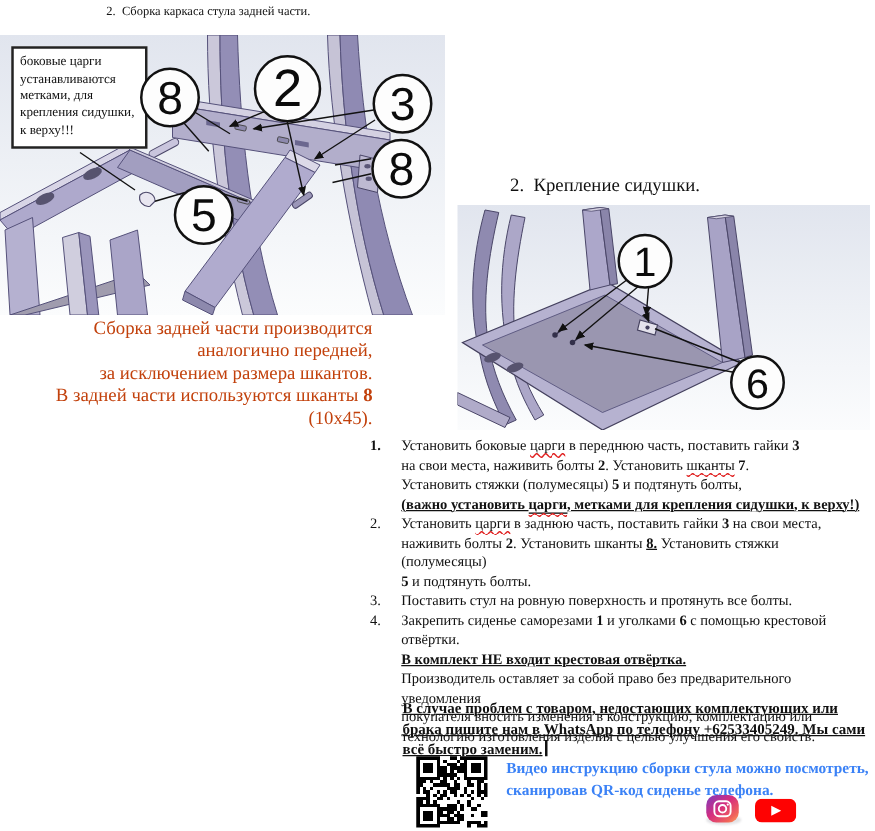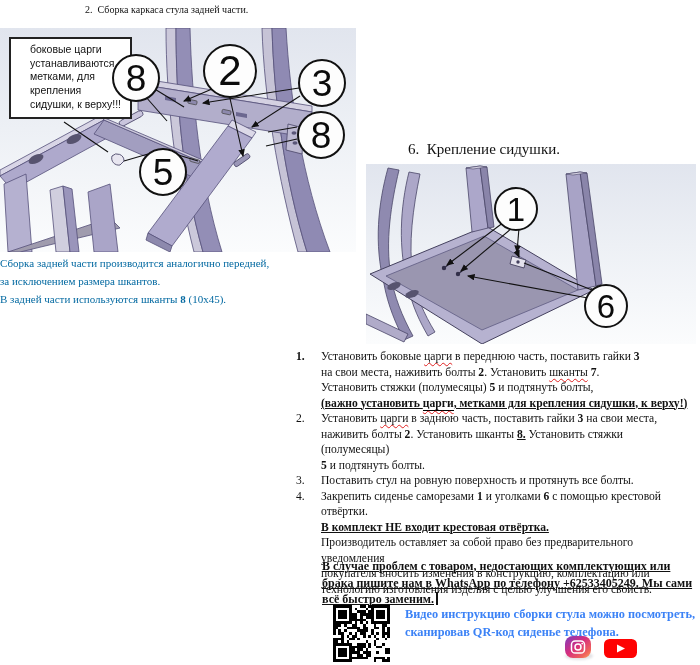--- a/index.html
+++ b/index.html
@@ -17,39 +17,39 @@
   }
   
   .diagram{
     background:linear-gradient(180deg,#e1e5ee 0%, #edf0f5 45%, #fbfcfd 100%);
   }
   .diagram svg{display:block;}
   
   .note-box{
     position:absolute;left:9px;top:9px;width:96px;
     background:#fff;border:2px solid #222;
-    font-family:Liberation Sans, sans-serif;
+    font-family:Liberation Serif, serif;
     font-size:10.5px;line-height:1.3;color:#111;
-    padding:4px 4px 6px 19px;
+    padding:4px 4px 6px 5px;
   }
   
   .callout{
     position:absolute;border-radius:50%;
     background:#fdfdfd;border:2px solid #111;
     display:flex;align-items:center;justify-content:center;
     font-family:"Liberation Sans", sans-serif;
     color:#0b0b0b;line-height:1;
   }
   .c-52{width:50px;height:50px;font-size:42px;}
   .c-46{width:44px;height:44px;font-size:37px;}
   .c-42{width:40px;height:40px;font-size:33px;}
   
   .under-note{
-    width:298px;text-align:left;
-    font-size:11px;line-height:18px;color:#0369a1;
+    width:298px;text-align:right;
+    font-size:15px;line-height:18px;color:#c2410c;
   }
   .steps{width:392px;font-size:11.6px;line-height:15.5px;color:#111;}
   .step{display:flex;}
   .step-num{width:25px;flex:0 0 25px;}
   .step-body{flex:1;}
   .warranty{font-size:12px;line-height:16.5px;color:#111;}
   .qr-caption{
     width:290px;font-weight:bold;font-size:12.3px;line-height:17.5px;color:#3b82f6;
   }
   
@@ -181,21 +181,21 @@
   <div class="callout c-46" style="left:297px;top:83px;">
       <span>8</span>
     </div>
   <div class="callout c-46" style="left:139px;top:120px;">
       <span>5</span>
     </div>
 </div>
 
 <div class="abs under-note" style="left:0;top:254px;"><span>Сборка задней части производится аналогично передней,</span><br><span>за исключением размера шкантов.</span><br><span>В задней части используются шканты </span><span class="b">8</span><span> (10x45).</span></div>
 
-<div class="abs heading" style="left:408px;top:141px;font-size:15px;">6.  Крепление сидушки.</div>
+<div class="abs heading" style="left:408px;top:141px;font-size:15px;">2.  Крепление сидушки.</div>
 
 <div class="abs diagram" style="left:366px;top:164px;width:330px;height:180px;">
   <svg width="330" height="180" viewBox="0 0 330 180">
     <defs>
       <marker id="ah2" markerWidth="8" markerHeight="8" refX="6" refY="3" orient="auto">
         <path d="M0,0 L7,3 L0,6 Z" fill="#111"></path>
       </marker>
     </defs>
 
     <g>

